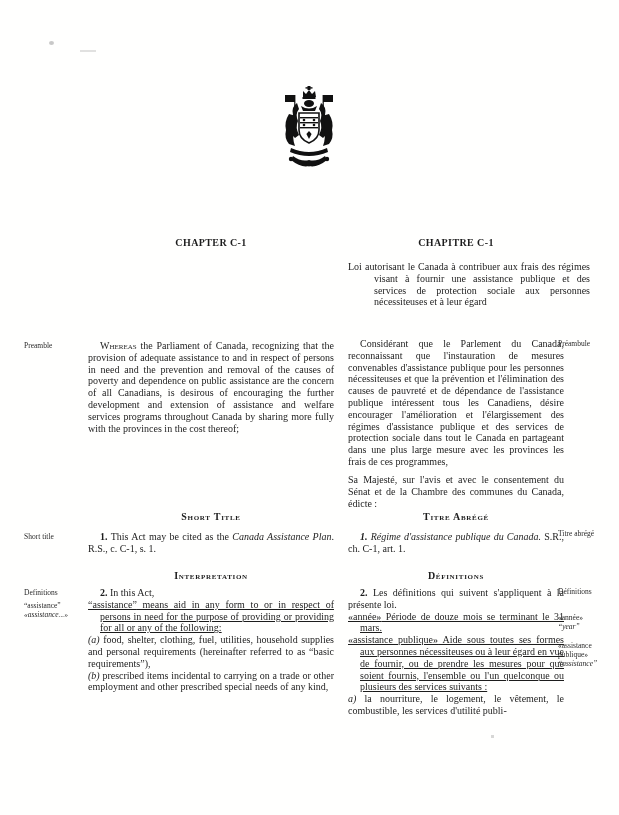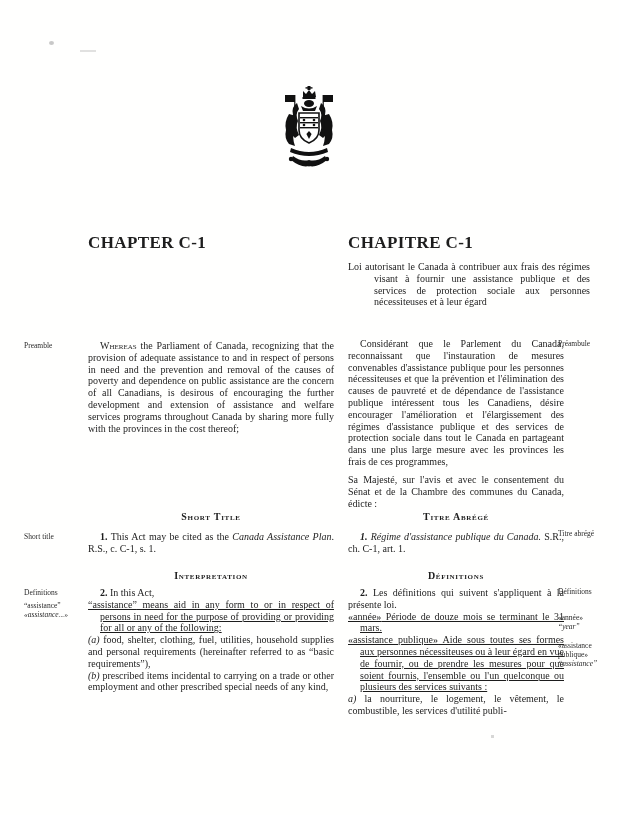--- a/index.html
+++ b/index.html
@@ -4,21 +4,21 @@
 <style>
   html,body{margin:0;padding:0;background:#ffffff;}
   .page{
     position:relative;width:619px;height:815px;background:#fffffe;
     font-family:"Liberation Serif", serif;color:#1d1d1d;overflow:hidden;
     -webkit-font-smoothing:antialiased;
   }
   .blk{position:absolute;font-size:10px;line-height:11.8px;text-align:justify;}
   .en{left:88px;width:246px;}
   .fr{left:348px;width:216px;}
-  .chapter{font-weight:bold;font-size:17px;line-height:14px;letter-spacing:.4px;}
+  .chapter{font-weight:bold;font-size:10px;line-height:14px;text-align:center;letter-spacing:.4px;}
   .heading{font-variant:small-caps;font-weight:bold;font-size:10px;text-align:center;letter-spacing:.7px;}
   .hang26{padding-left:26px;text-indent:-26px;}
   .hang12{padding-left:12px;text-indent:-12px;text-decoration:underline;}
   .ind{text-indent:12px;}
   .sc{font-variant:small-caps;}
   .it{font-style:italic;}
   .b{font-weight:bold;}
   .item{margin-left:0;}
   .note{position:absolute;font-size:7.5px;line-height:9.2px;color:#2a2a2a;text-align:left;}
   .note-l{left:24px;width:48px;}

